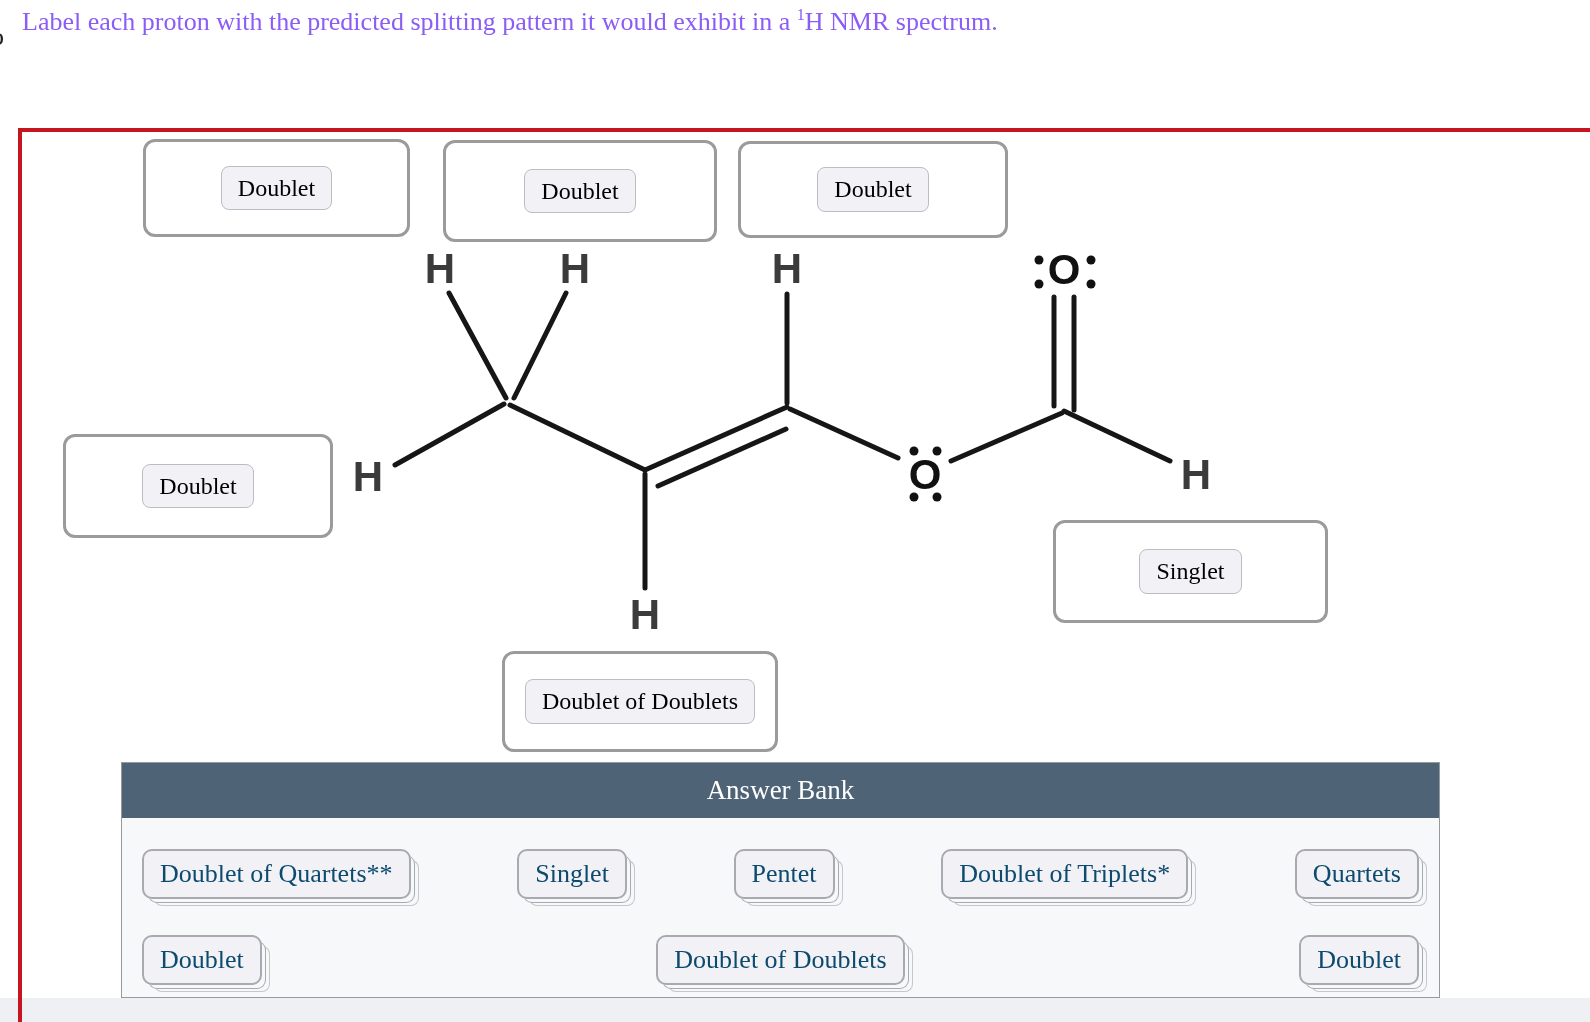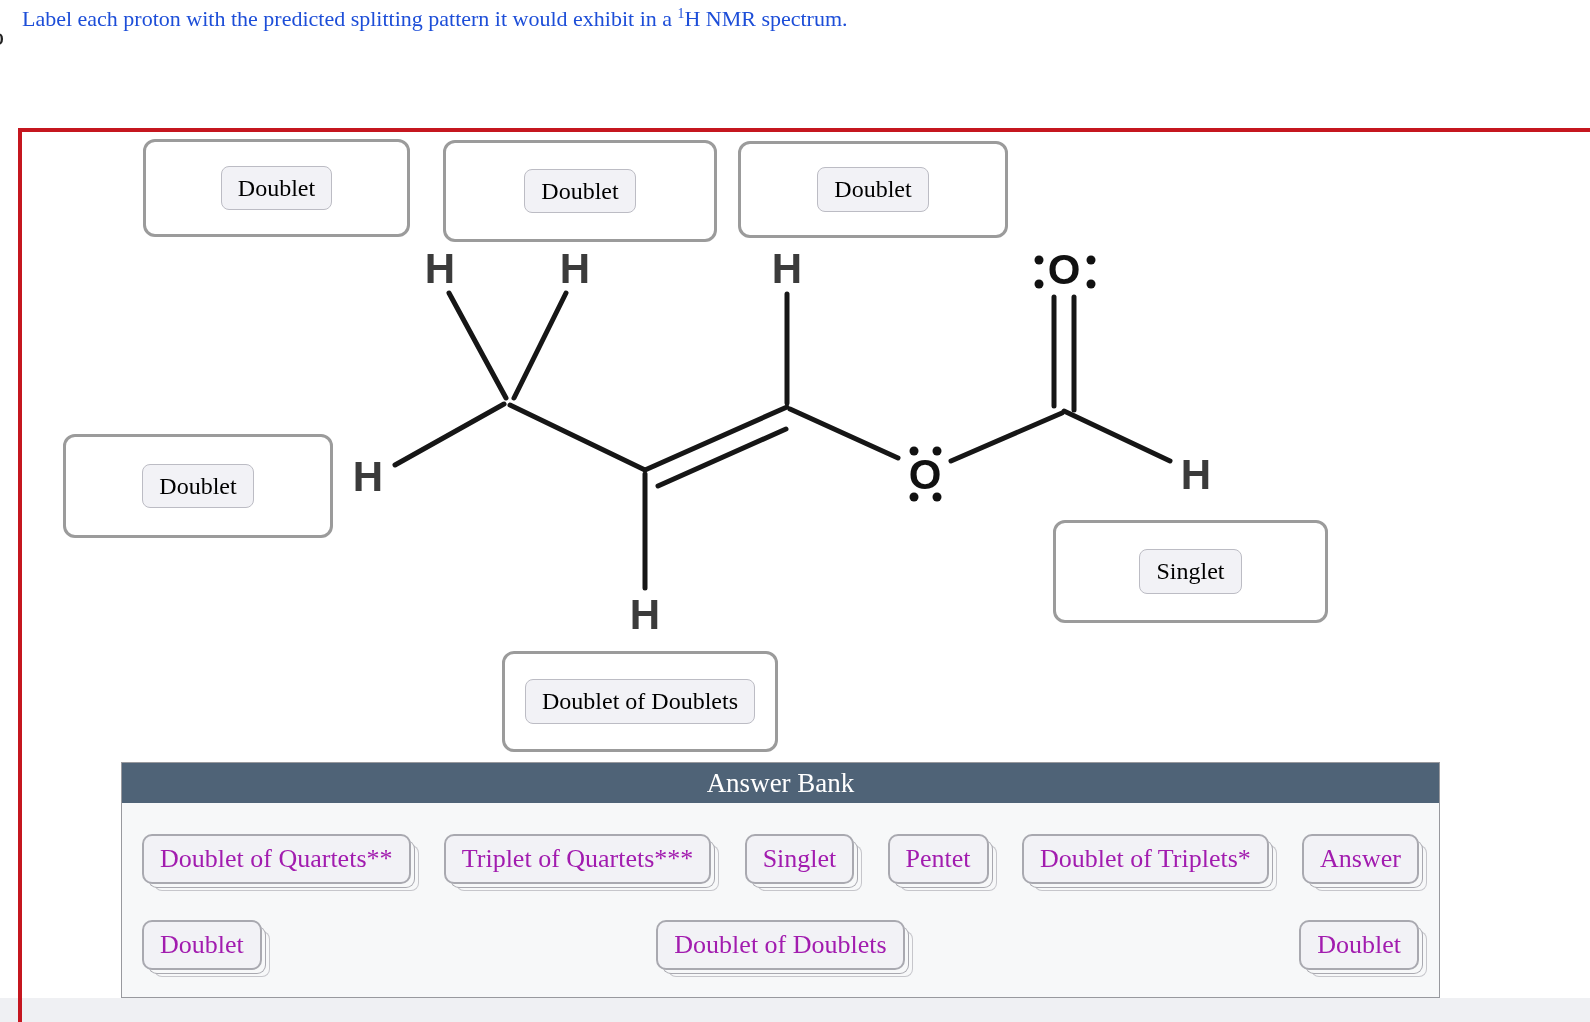--- a/index.html
+++ b/index.html
@@ -4,21 +4,21 @@
 <style>
   html,body{margin:0;padding:0;}
   body{
     width:1590px;height:1022px;position:relative;overflow:hidden;
     background:#ffffff;font-family:"Liberation Serif", serif;
   }
   .edge-glyph{
     position:absolute;left:-9px;top:22px;font-size:26px;color:#222;
   }
   .title-row{
-    position:absolute;left:22px;top:6px;font-size:22px;color:#1d4ed8;white-space:nowrap;
+    position:absolute;left:22px;top:6px;font-size:26px;color:#8b5cf6;white-space:nowrap;
   }
   .title-row sup{font-size:0.62em;}
   .bottom-strip{
     position:absolute;left:0;top:998px;width:1590px;height:24px;background:#eff0f3;
   }
   .red-box{
     position:absolute;left:18px;top:128px;width:1690px;height:1060px;
     border:4px solid #c5161f;box-sizing:border-box;background:transparent;
   }
   #molecule{
@@ -31,32 +31,32 @@
   }
   .zone-chip{
     background:#f2f2f6;border:1px solid #bcbcc4;border-radius:8px;
     padding:7px 16px;font-size:24px;line-height:1.2;color:#000;white-space:nowrap;
   }
   .bank{
     position:absolute;left:121px;top:762px;width:1319px;height:236px;
     background:#f7f8f9;border:1px solid #98999e;box-sizing:border-box;
   }
   .bank-header{
-    height:40px;background:#4f6377;color:#ffffff;font-size:27px;
+    height:55px;background:#4f6377;color:#ffffff;font-size:27px;
     display:flex;align-items:center;justify-content:center;font-family:Liberation Serif, serif;
   }
   .bank-body{
     padding:31px 20px 0;display:flex;flex-direction:column;gap:36px;
   }
   .bank-row{
     display:flex;justify-content:space-between;align-items:flex-start;
   }
   .bank-chip{
     background:#f2f2f6;border:2px solid #a9a9b0;border-radius:10px;
-    padding:8px 16px;font-size:26px;line-height:1.15;color:#a21caf;white-space:nowrap;
+    padding:8px 16px;font-size:26px;line-height:1.15;color:#0c4a6e;white-space:nowrap;
     box-shadow:
       5px 5px 0 -2px #f7f8f9, 5px 5px 0 -1px #a9a9b0,
       10px 9px 0 -3px #f7f8f9, 10px 9px 0 -2px #c6c6cb;
   }
 </style>
 </head>
 <body>
 
 <span class="edge-glyph">o</span>
 
@@ -118,25 +118,24 @@
     <div class="zone" style="left: 502px; top: 651px; width: 276px; height: 101px;">
       <div class="zone-chip">Doublet of Doublets</div>
     </div>
   </div>
 
 <div class="bank">
   <div class="bank-header">Answer Bank</div>
   <div class="bank-body">
     <div class="bank-row" id="bank-row-0">
         <span class="bank-chip">Doublet of Quartets**</span>
-        <span class="bank-chip">Triplet of Quartets***</span>
         <span class="bank-chip">Singlet</span>
         <span class="bank-chip">Pentet</span>
         <span class="bank-chip">Doublet of Triplets*</span>
-        <span class="bank-chip">Answer</span>
+        <span class="bank-chip">Quartets</span>
       </div>
     <div class="bank-row" id="bank-row-1">
         <span class="bank-chip">Doublet</span>
         <span class="bank-chip">Doublet of Doublets</span>
         <span class="bank-chip">Doublet</span>
       </div>
   </div>
 </div>
 
 </body></html>

